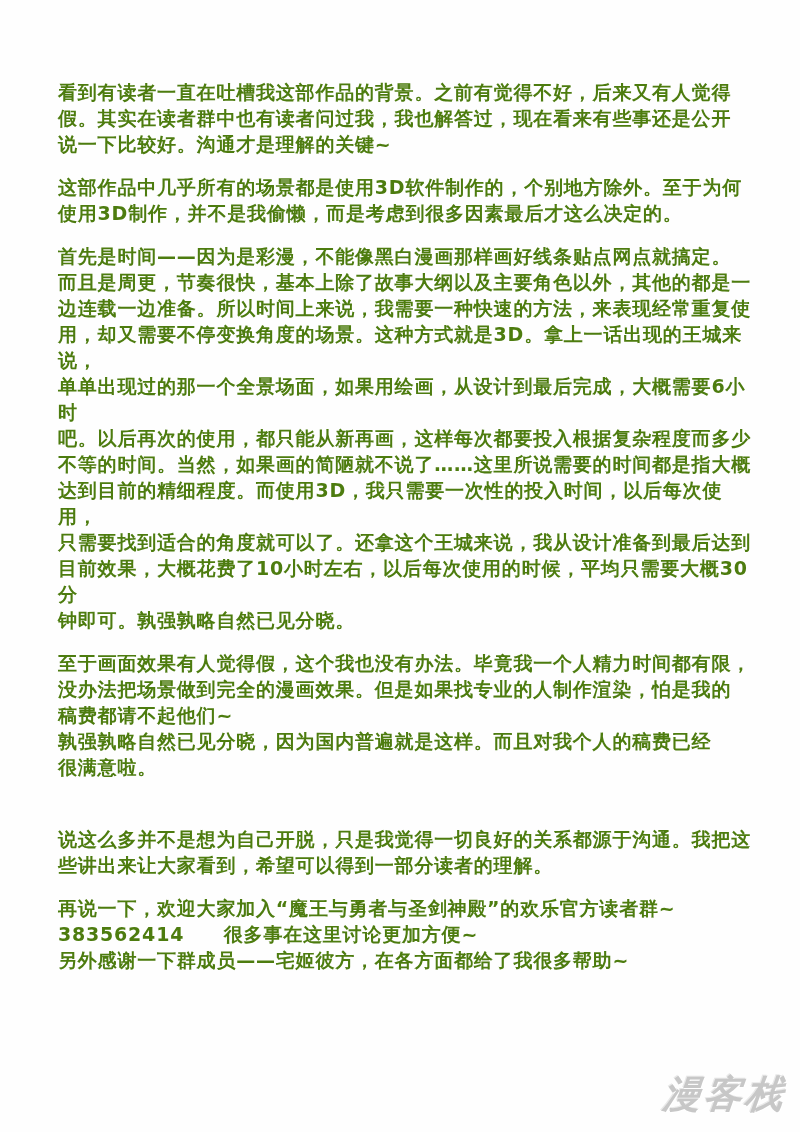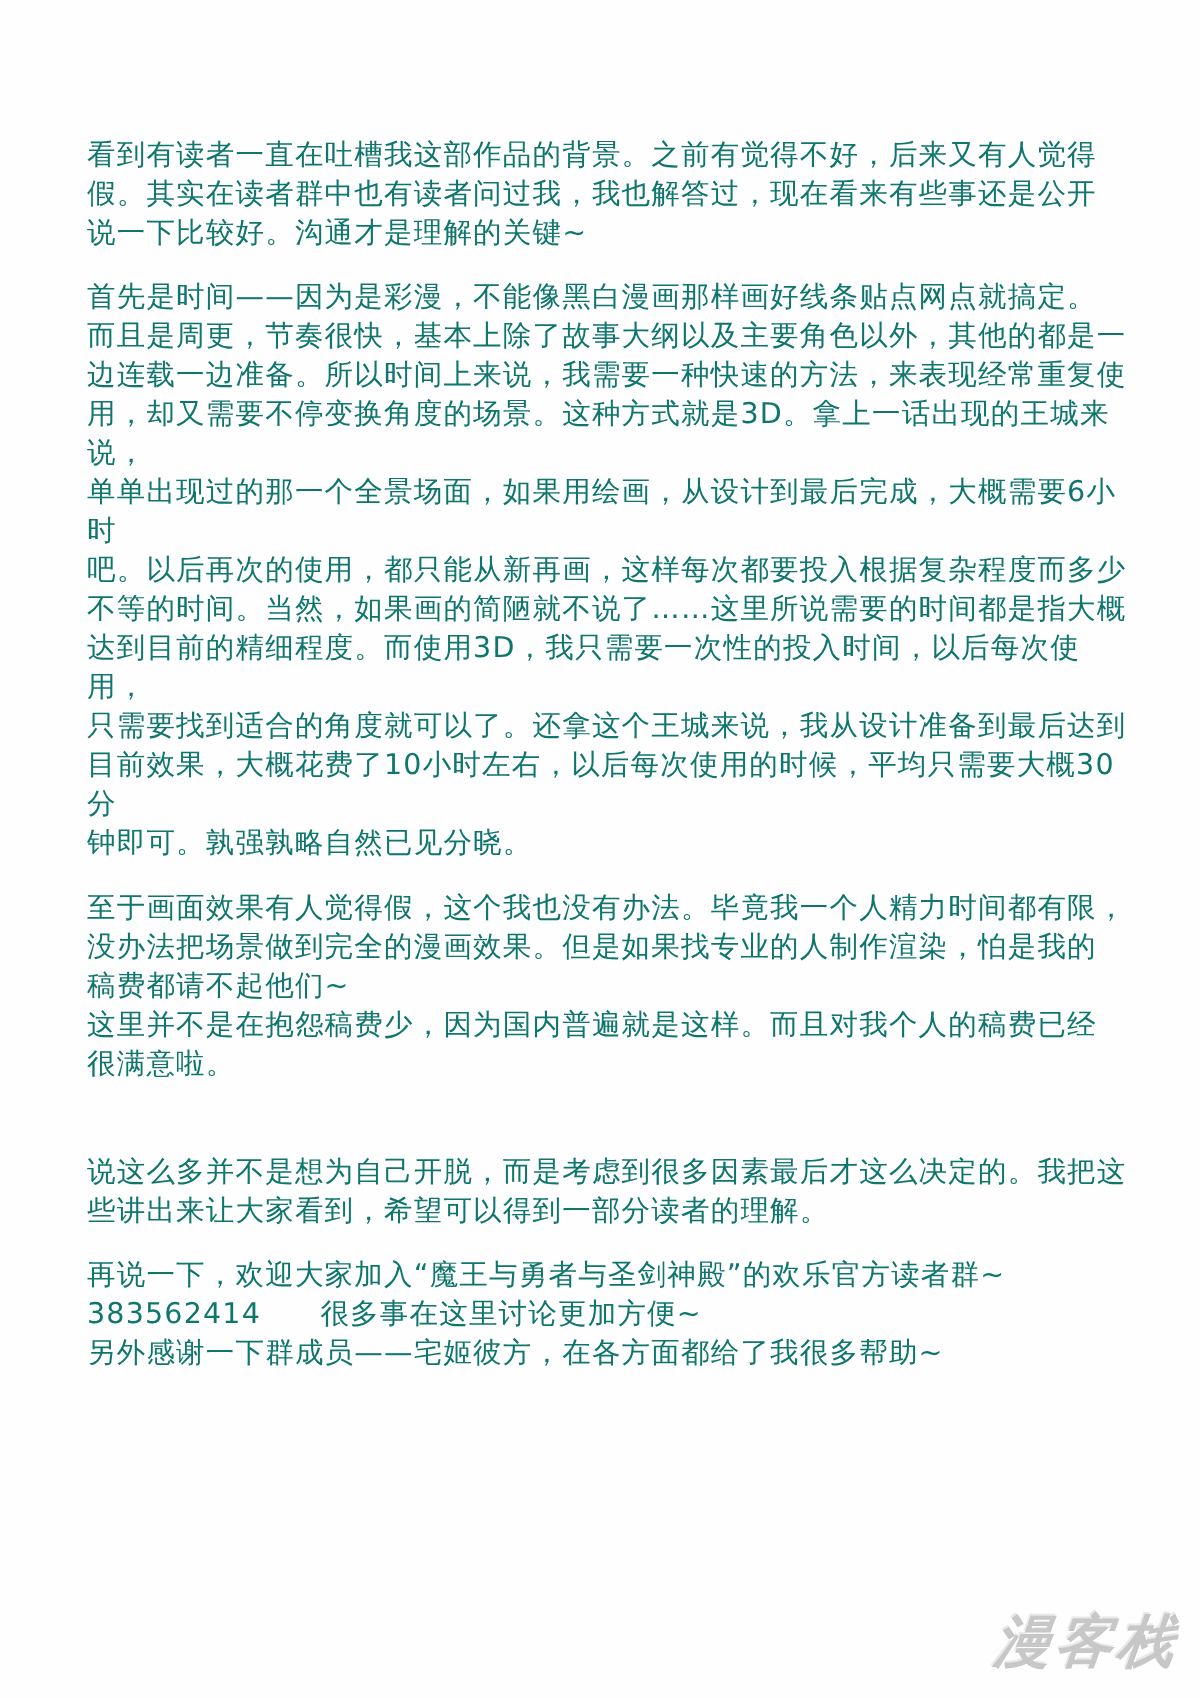--- a/index.html
+++ b/index.html
@@ -16,27 +16,27 @@
     background: #fefefe;
     overflow: hidden;
   }
   .content {
     position: absolute;
     left: 58px;
     top: 76px;
     width: 694px;
   }
   .para {
-    margin: 14px 0 17px 0;
+    margin: 3px 0 17px 0;
     font-size: 19px;
     line-height: 26px;
     letter-spacing: 0.8px;
-    color: #0f766e;
+    color: #4d7c0f;
     white-space: pre-wrap;
-    font-weight: 400;
+    font-weight: 700;
   }
   .para.gap-large {
     margin-top: 46px;
   }
   .watermark {
     position: absolute;
     right: 14px;
     bottom: 12px;
     font-size: 38px;
     font-weight: bold;
@@ -49,37 +49,39 @@
   }
 </style>
 </head>
 <body>
 
 <div class="page">
   <div class="content">
     <p class="para">看到有读者一直在吐槽我这部作品的背景。之前有觉得不好，后来又有人觉得
 假。其实在读者群中也有读者问过我，我也解答过，现在看来有些事还是公开
 说一下比较好。沟通才是理解的关键~</p>
+    <p class="para">这部作品中几乎所有的场景都是使用3D软件制作的，个别地方除外。至于为何
+使用3D制作，并不是我偷懒，而是考虑到很多因素最后才这么决定的。</p>
     <p class="para">首先是时间——因为是彩漫，不能像黑白漫画那样画好线条贴点网点就搞定。
 而且是周更，节奏很快，基本上除了故事大纲以及主要角色以外，其他的都是一
 边连载一边准备。所以时间上来说，我需要一种快速的方法，来表现经常重复使
 用，却又需要不停变换角度的场景。这种方式就是3D。拿上一话出现的王城来说，
 单单出现过的那一个全景场面，如果用绘画，从设计到最后完成，大概需要6小时
 吧。以后再次的使用，都只能从新再画，这样每次都要投入根据复杂程度而多少
 不等的时间。当然，如果画的简陋就不说了……这里所说需要的时间都是指大概
 达到目前的精细程度。而使用3D，我只需要一次性的投入时间，以后每次使用，
 只需要找到适合的角度就可以了。还拿这个王城来说，我从设计准备到最后达到
 目前效果，大概花费了10小时左右，以后每次使用的时候，平均只需要大概30分
 钟即可。孰强孰略自然已见分晓。</p>
     <p class="para">至于画面效果有人觉得假，这个我也没有办法。毕竟我一个人精力时间都有限，
 没办法把场景做到完全的漫画效果。但是如果找专业的人制作渲染，怕是我的
 稿费都请不起他们~
-这里并不是在抱怨稿费少，因为国内普遍就是这样。而且对我个人的稿费已经
+孰强孰略自然已见分晓，因为国内普遍就是这样。而且对我个人的稿费已经
 很满意啦。</p>
-    <p class="para gap-large">说这么多并不是想为自己开脱，而是考虑到很多因素最后才这么决定的。我把这
+    <p class="para gap-large">说这么多并不是想为自己开脱，只是我觉得一切良好的关系都源于沟通。我把这
 些讲出来让大家看到，希望可以得到一部分读者的理解。</p>
     <p class="para">再说一下，欢迎大家加入“魔王与勇者与圣剑神殿”的欢乐官方读者群~
 383562414　　很多事在这里讨论更加方便~
 另外感谢一下群成员——宅姬彼方，在各方面都给了我很多帮助~</p>
 
   </div>
   <div class="watermark">漫客栈</div>
 </div>
 
 </body></html>

